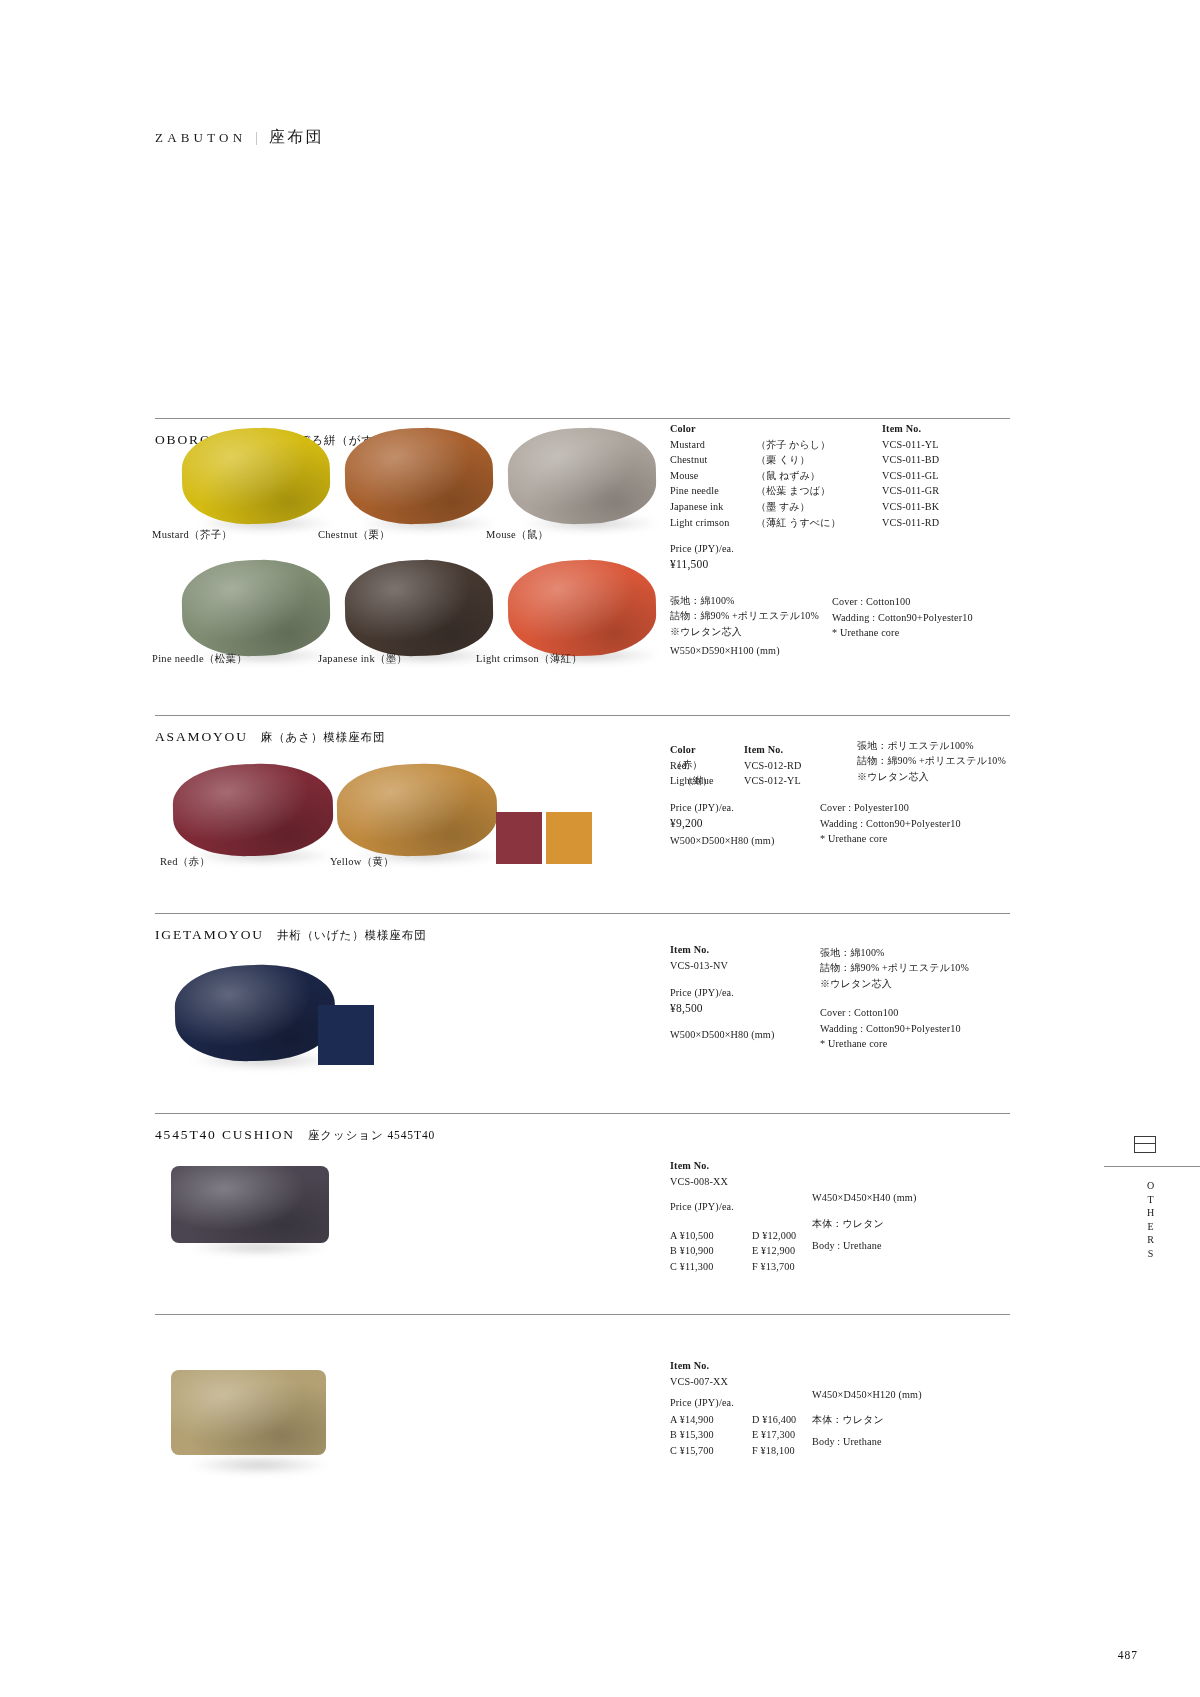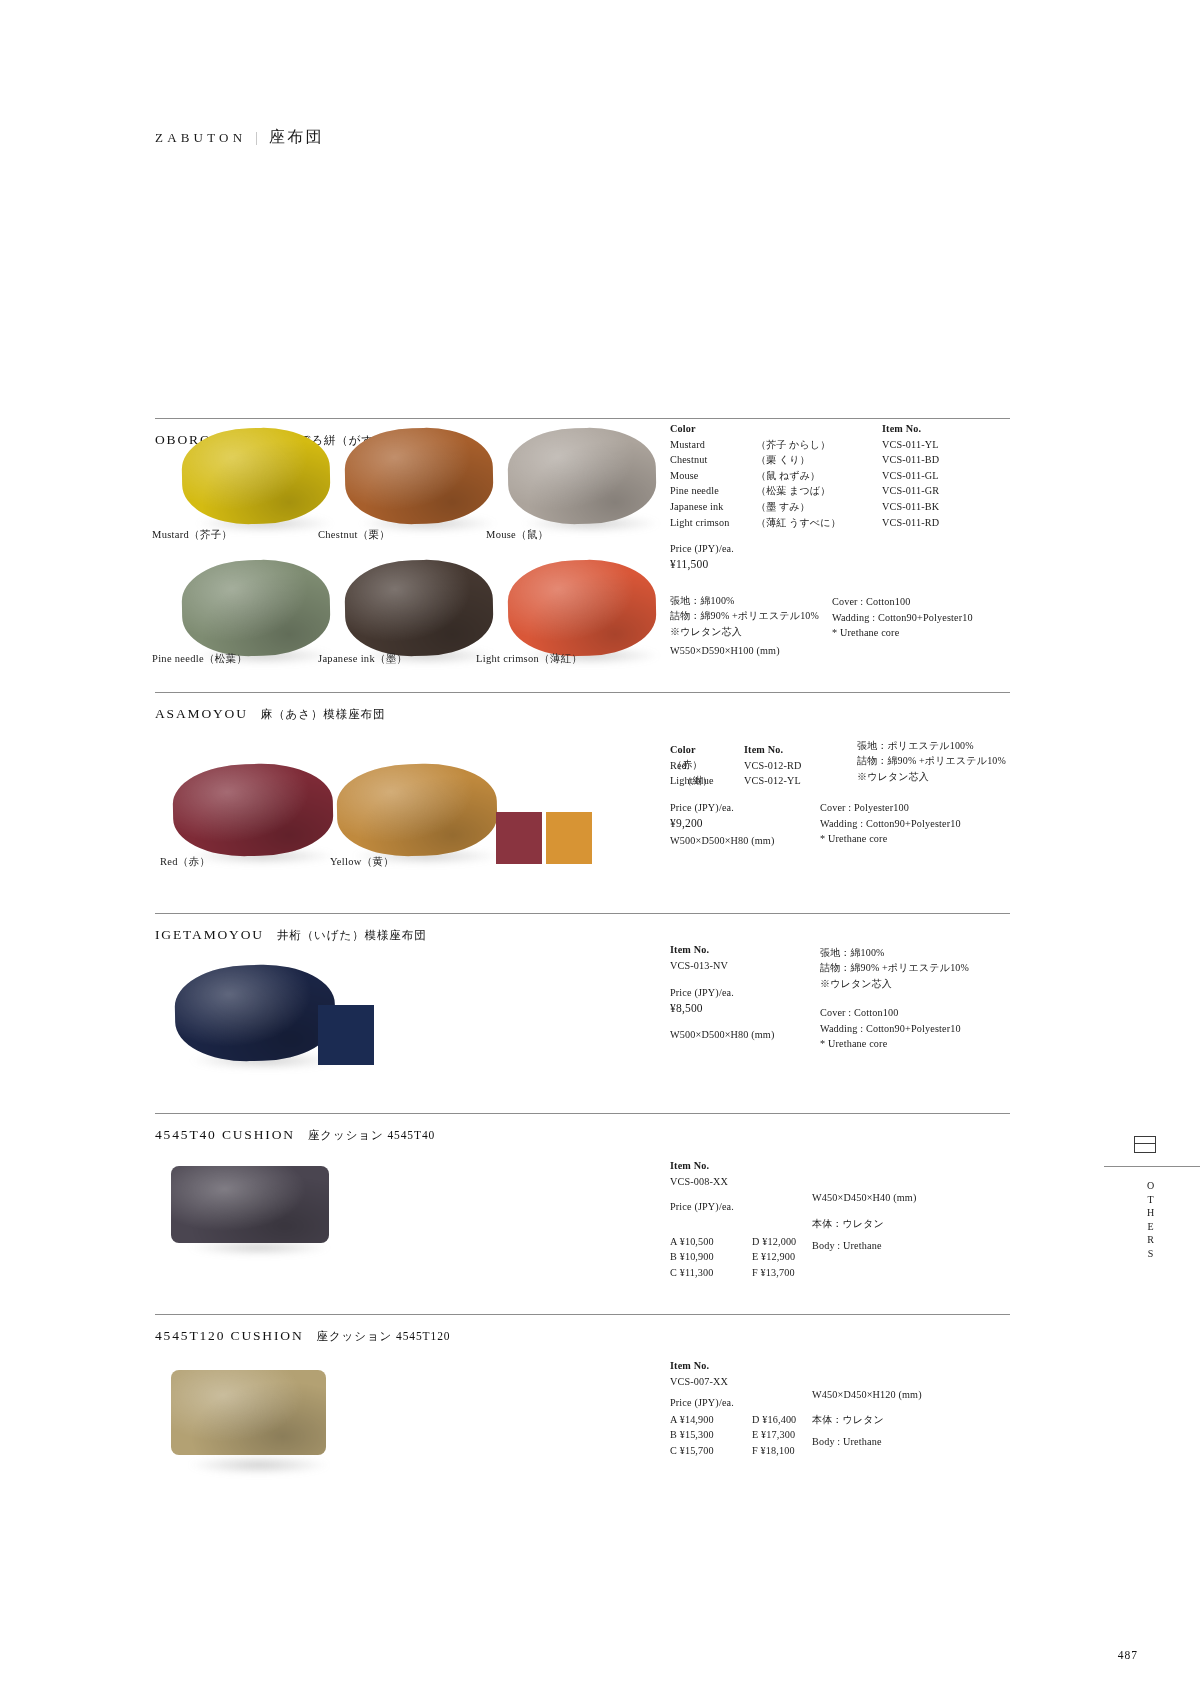--- a/index.html
+++ b/index.html
@@ -179,21 +179,21 @@
   <div>詰物：綿90% +ポリエステル10%</div>
   <div>※ウレタン芯入</div>
 </div>
 <div class="spec" style="left:832px; top:594px;">
   <div>Cover : Cotton100</div>
   <div>Wadding : Cotton90+Polyester10</div>
   <div>* Urethane core</div>
 </div>
 <div class="spec" style="left:670px; top:643px;">W550×D590×H100 (mm)</div>
 
-<div class="section" style="top:692px;">
+<div class="section" style="top:715px;">
   <div class="rule"></div>
   <div class="sec-title">
     <span class="st-en">ASAMOYOU</span>
     <span class="st-jp">麻（あさ）模様座布団</span>
   </div>
 </div>
 
 <div class="shot" style="left:158px; top:755px; width:190px; height:115px;">
   <div class="pillow-wrap">
     <div class="shadow"></div>
@@ -298,40 +298,36 @@
     <div class="pillow" style="background:#4a4550; border-radius:8px; transform:none; left:6%; top:10%; width:88%; height:74%;"></div>
   </div>
 </div>
 
 <div class="spec" style="left:670px; top:1158px;">
   <div class="hd">Item No.</div>
   <div>VCS-008-XX</div>
 </div>
 <div class="spec" style="left:670px; top:1199px;">
   <div>Price (JPY)/ea.</div>
-  <div class="grid2" style="grid-template-columns:72px auto; margin-top:19px;">
+  <div class="grid2" style="grid-template-columns:72px auto; margin-top:13px;">
     <span>A ¥10,500</span>
     <span>D ¥12,000</span>
     <span>B ¥10,900</span>
     <span>E ¥12,900</span>
     <span>C ¥11,300</span>
     <span>F ¥13,700</span>
   </div>
 </div>
 
 <div class="spec" style="left:812px; top:1190px;">W450×D450×H40 (mm)</div>
 <div class="spec spec-jp" style="left:812px; top:1216px;">本体：ウレタン</div>
 <div class="spec" style="left:812px; top:1238px;">Body : Urethane</div>
 
 <div class="section" style="top:1314px;">
   <div class="rule"></div>
-  <div class="sec-title">
-    <span class="st-en">4545T120 CUSHION</span>
-    <span class="st-jp">座クッション 4545T120</span>
-  </div>
 </div>
 
 <div class="shot" style="left:160px; top:1355px; width:180px; height:125px;">
   <div class="pillow-wrap">
     <div class="shadow"></div>
     <div class="pillow" style="background:#b3a173; border-radius:8px; transform:none; left:6%; top:12%; width:86%; height:68%;"></div>
   </div>
 </div>
 
 <div class="spec" style="left:670px; top:1358px;">

